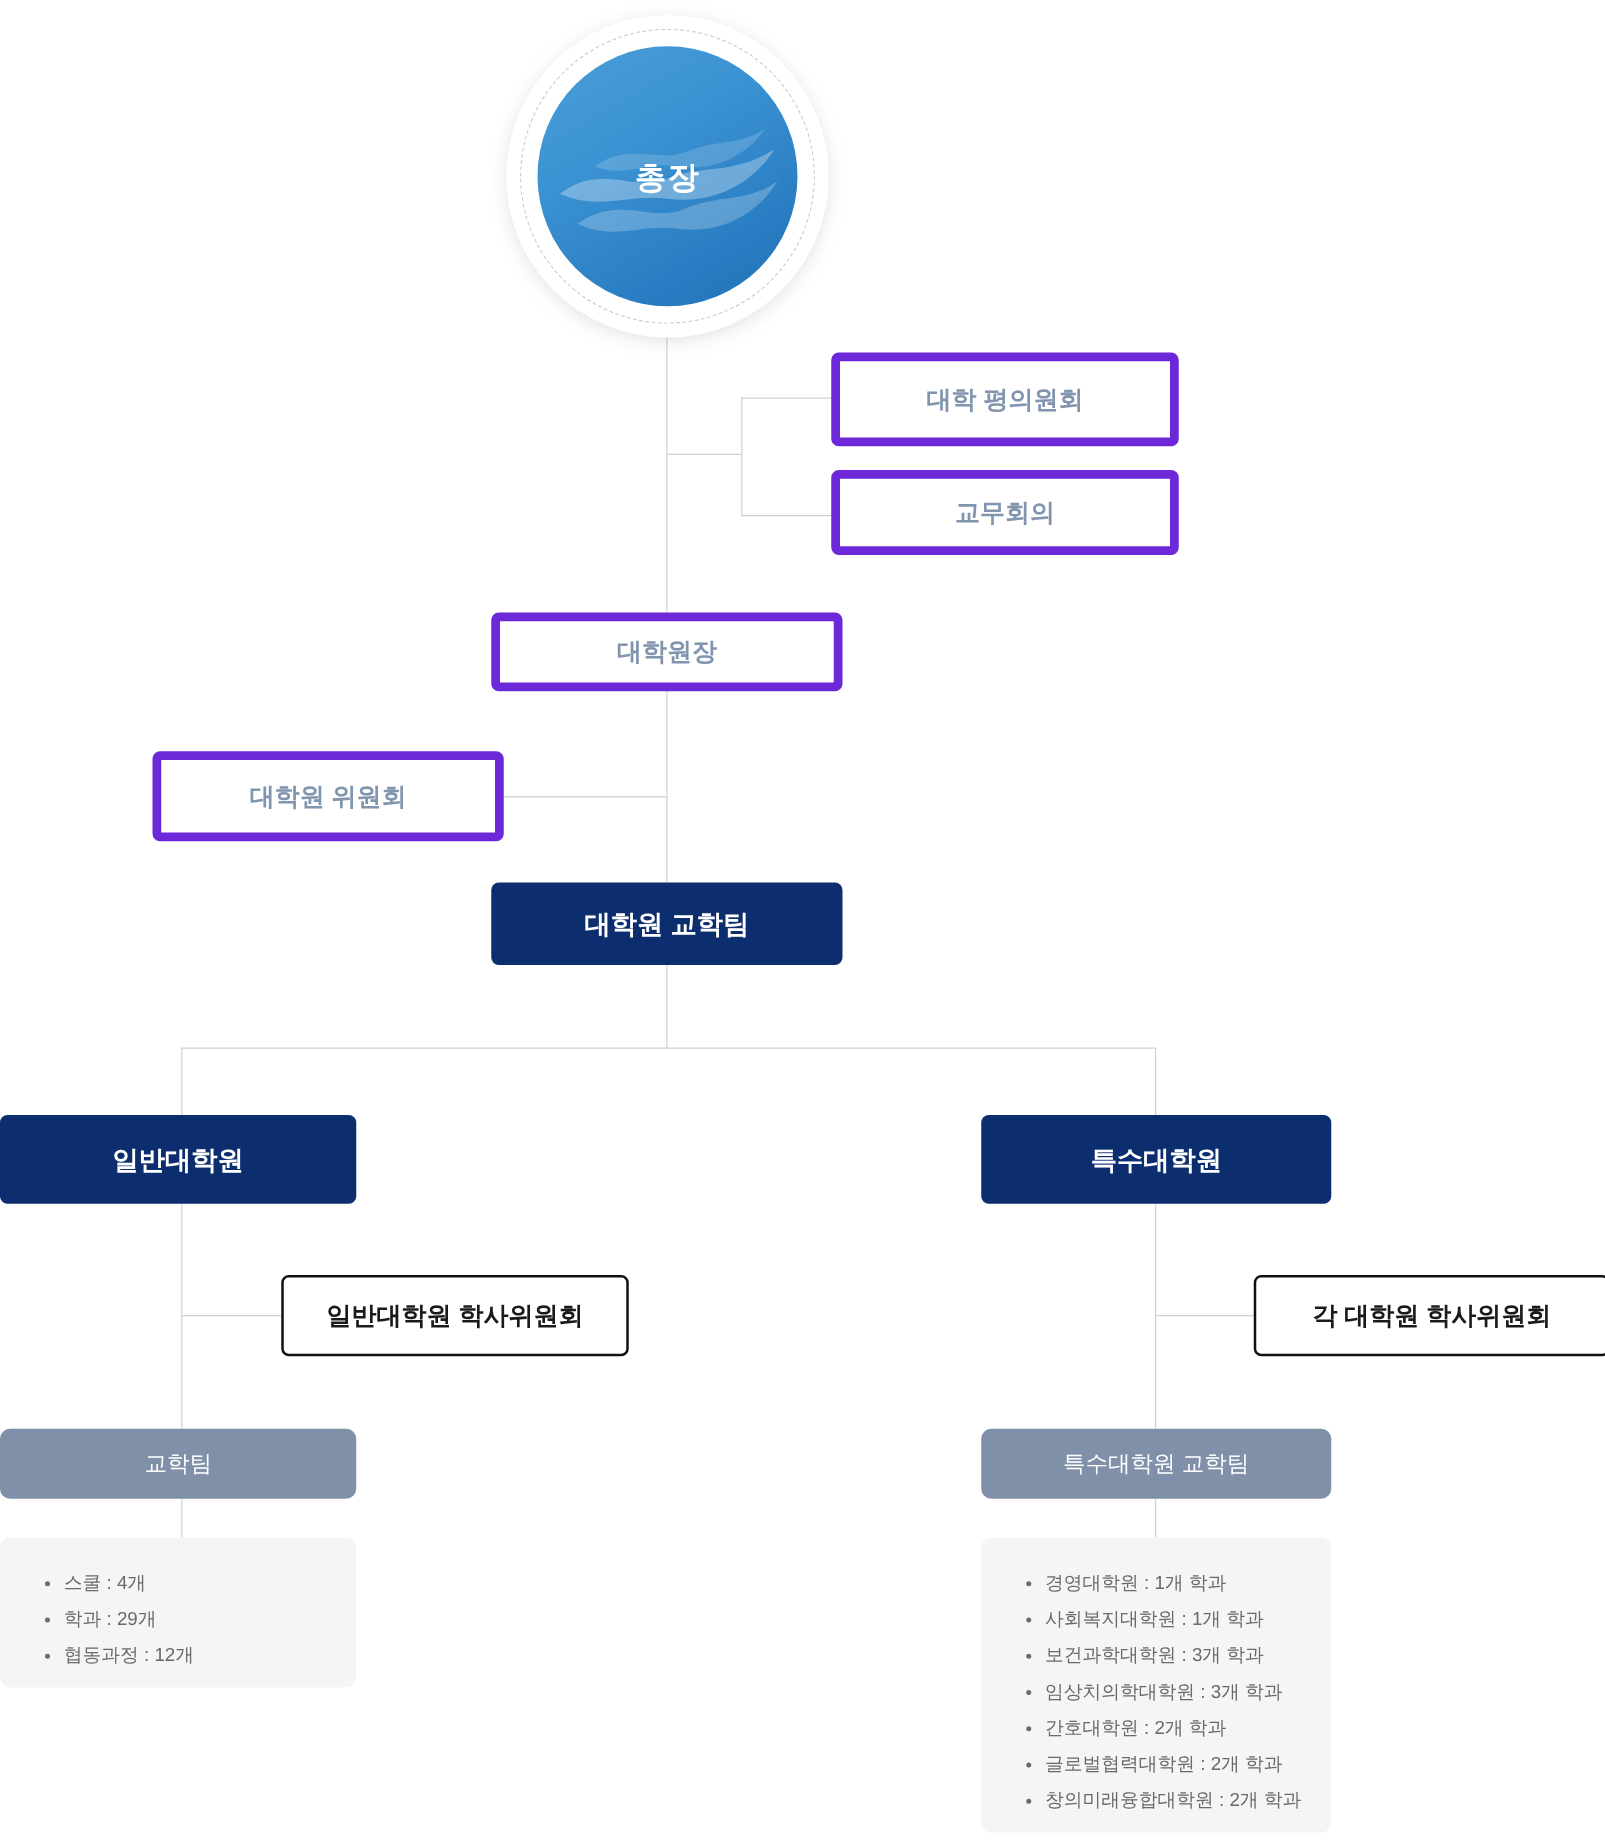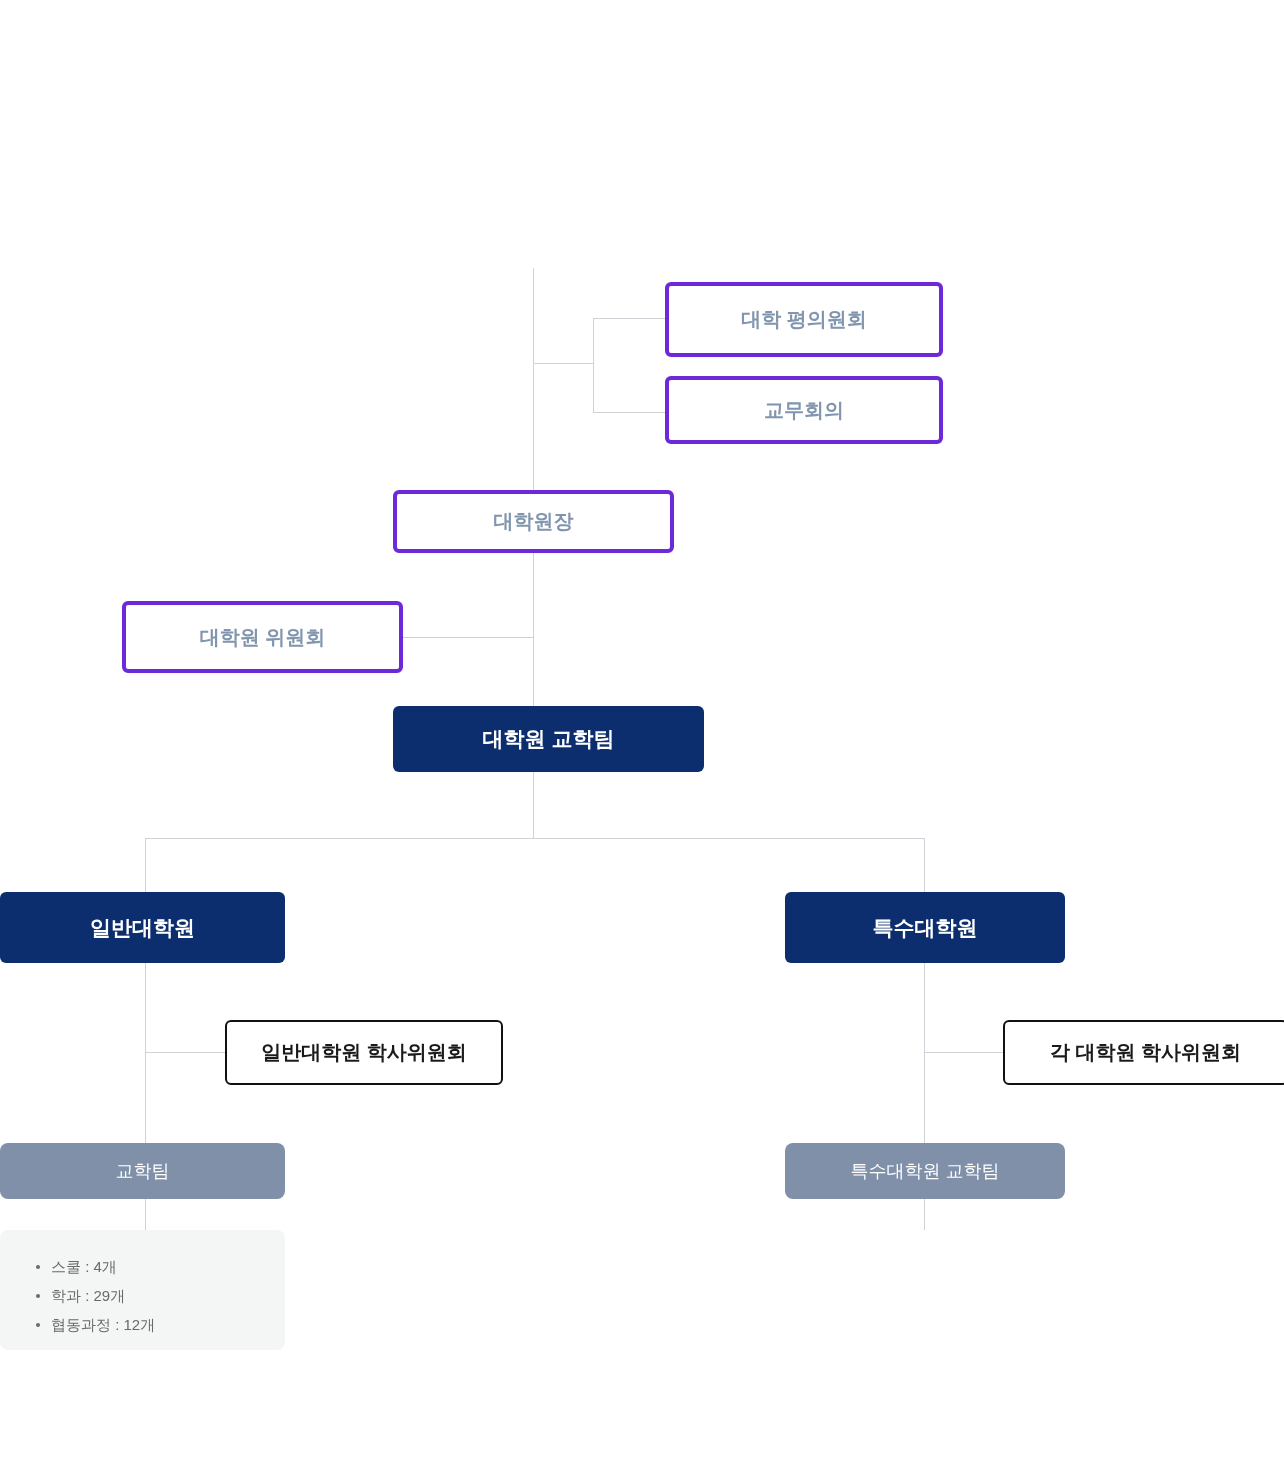--- a/index.html
+++ b/index.html
@@ -82,21 +82,21 @@
     display: flex;
     align-items: center;
     justify-content: center;
     text-align: center;
     border-radius: 6px;
   }
 
   
   .node-outline {
     background: #ffffff;
-    border: 4px solid #6d28d9;
+    border: 7px solid #6d28d9;
     color: #8195ae;
     font-size: 20px;
     font-weight: bold;
   }
 
   
   .node-navy {
     background: #0d2e6e;
     color: #ffffff;
     font-size: 21px;
@@ -175,38 +175,52 @@
   <div class="line-v" style="left:924px; top:838px; height:54px;"></div>
 
   <div class="line-v" style="left:145px; top:963px; height:180px;"></div>
   <div class="line-h" style="left:145px; top:1052px; width:80px;"></div>
   <div class="line-v" style="left:145px; top:1199px; height:31px;"></div>
 
   <div class="line-v" style="left:924px; top:963px; height:180px;"></div>
   <div class="line-h" style="left:924px; top:1052px; width:80px;"></div>
   <div class="line-v" style="left:924px; top:1199px; height:31px;"></div>
 
+  <div class="president-wrap">
+    <div class="president-dash"></div>
+    <div class="president-circle">
+      <svg class="president-wave" viewBox="0 0 208 208" xmlns="http://www.w3.org/2000/svg">
+        <path d="M18 118 C52 92, 78 118, 104 106 C130 94, 156 104, 190 82
+                 C168 116, 134 126, 104 122 C74 118, 48 132, 18 118 Z" fill="#ffffff"></path>
+        <path d="M32 142 C66 118, 90 142, 118 130 C146 118, 166 126, 192 108
+                 C172 140, 140 150, 112 146 C84 142, 60 156, 32 142 Z" fill="#ffffff" opacity="0.75"></path>
+        <path d="M46 96 C74 76, 96 94, 120 84 C144 74, 160 80, 182 66
+                 C164 92, 136 100, 112 96 C88 92, 68 106, 46 96 Z" fill="#ffffff" opacity="0.55"></path>
+      </svg>
+      <span class="president-label">총장</span>
+    </div>
+  </div>
 
   <div class="node node-outline" style="left:665px; top:282px; width:278px; height:75px;">
     <span>대학 평의원회</span>
   </div>
 
   <div class="node node-outline" style="left:665px; top:376px; width:278px; height:68px;">
     <span>교무회의</span>
   </div>
 
   <div class="node node-outline" style="left:122px; top:601px; width:281px; height:72px;">
     <span>대학원 위원회</span>
   </div>
 
   <div class="node node-outline" style="left:393px; top:490px; width:281px; height:63px;">
     <span>대학원장</span>
   </div>
 
-  <div class="node node-navy" style="left:393px; top:706px; width:311px; height:66px;">
+  <div class="node node-navy" style="left:393px; top:706px; width:281px; height:66px;">
     <span>대학원 교학팀</span>
   </div>
 
   <div class="node node-navy" style="left:0px; top:892px; width:285px; height:71px;">
     <span>일반대학원</span>
   </div>
 
   <div class="node node-dark-outline" style="left:225px; top:1020px; width:278px; height:65px;">
     <span>일반대학원 학사위원회</span>
   </div>
@@ -228,14 +242,25 @@
   </div>
 
   <div class="node node-dark-outline" style="left:1003px; top:1020px; width:285px; height:65px;">
     <span>각 대학원 학사위원회</span>
   </div>
 
   <div class="node node-gray" style="left:785px; top:1143px; width:280px; height:56px;">
     <span>특수대학원 교학팀</span>
   </div>
 
+  <div class="list-panel" style="left:785px; top:1230px; width:280px; height:236px;">
+    <ul>
+      <li>경영대학원 : 1개 학과</li>
+      <li>사회복지대학원 : 1개 학과</li>
+      <li>보건과학대학원 : 3개 학과</li>
+      <li>임상치의학대학원 : 3개 학과</li>
+      <li>간호대학원 : 2개 학과</li>
+      <li>글로벌협력대학원 : 2개 학과</li>
+      <li>창의미래융합대학원 : 2개 학과</li>
+    </ul>
+  </div>
 
 </div>
 
 </body></html>

